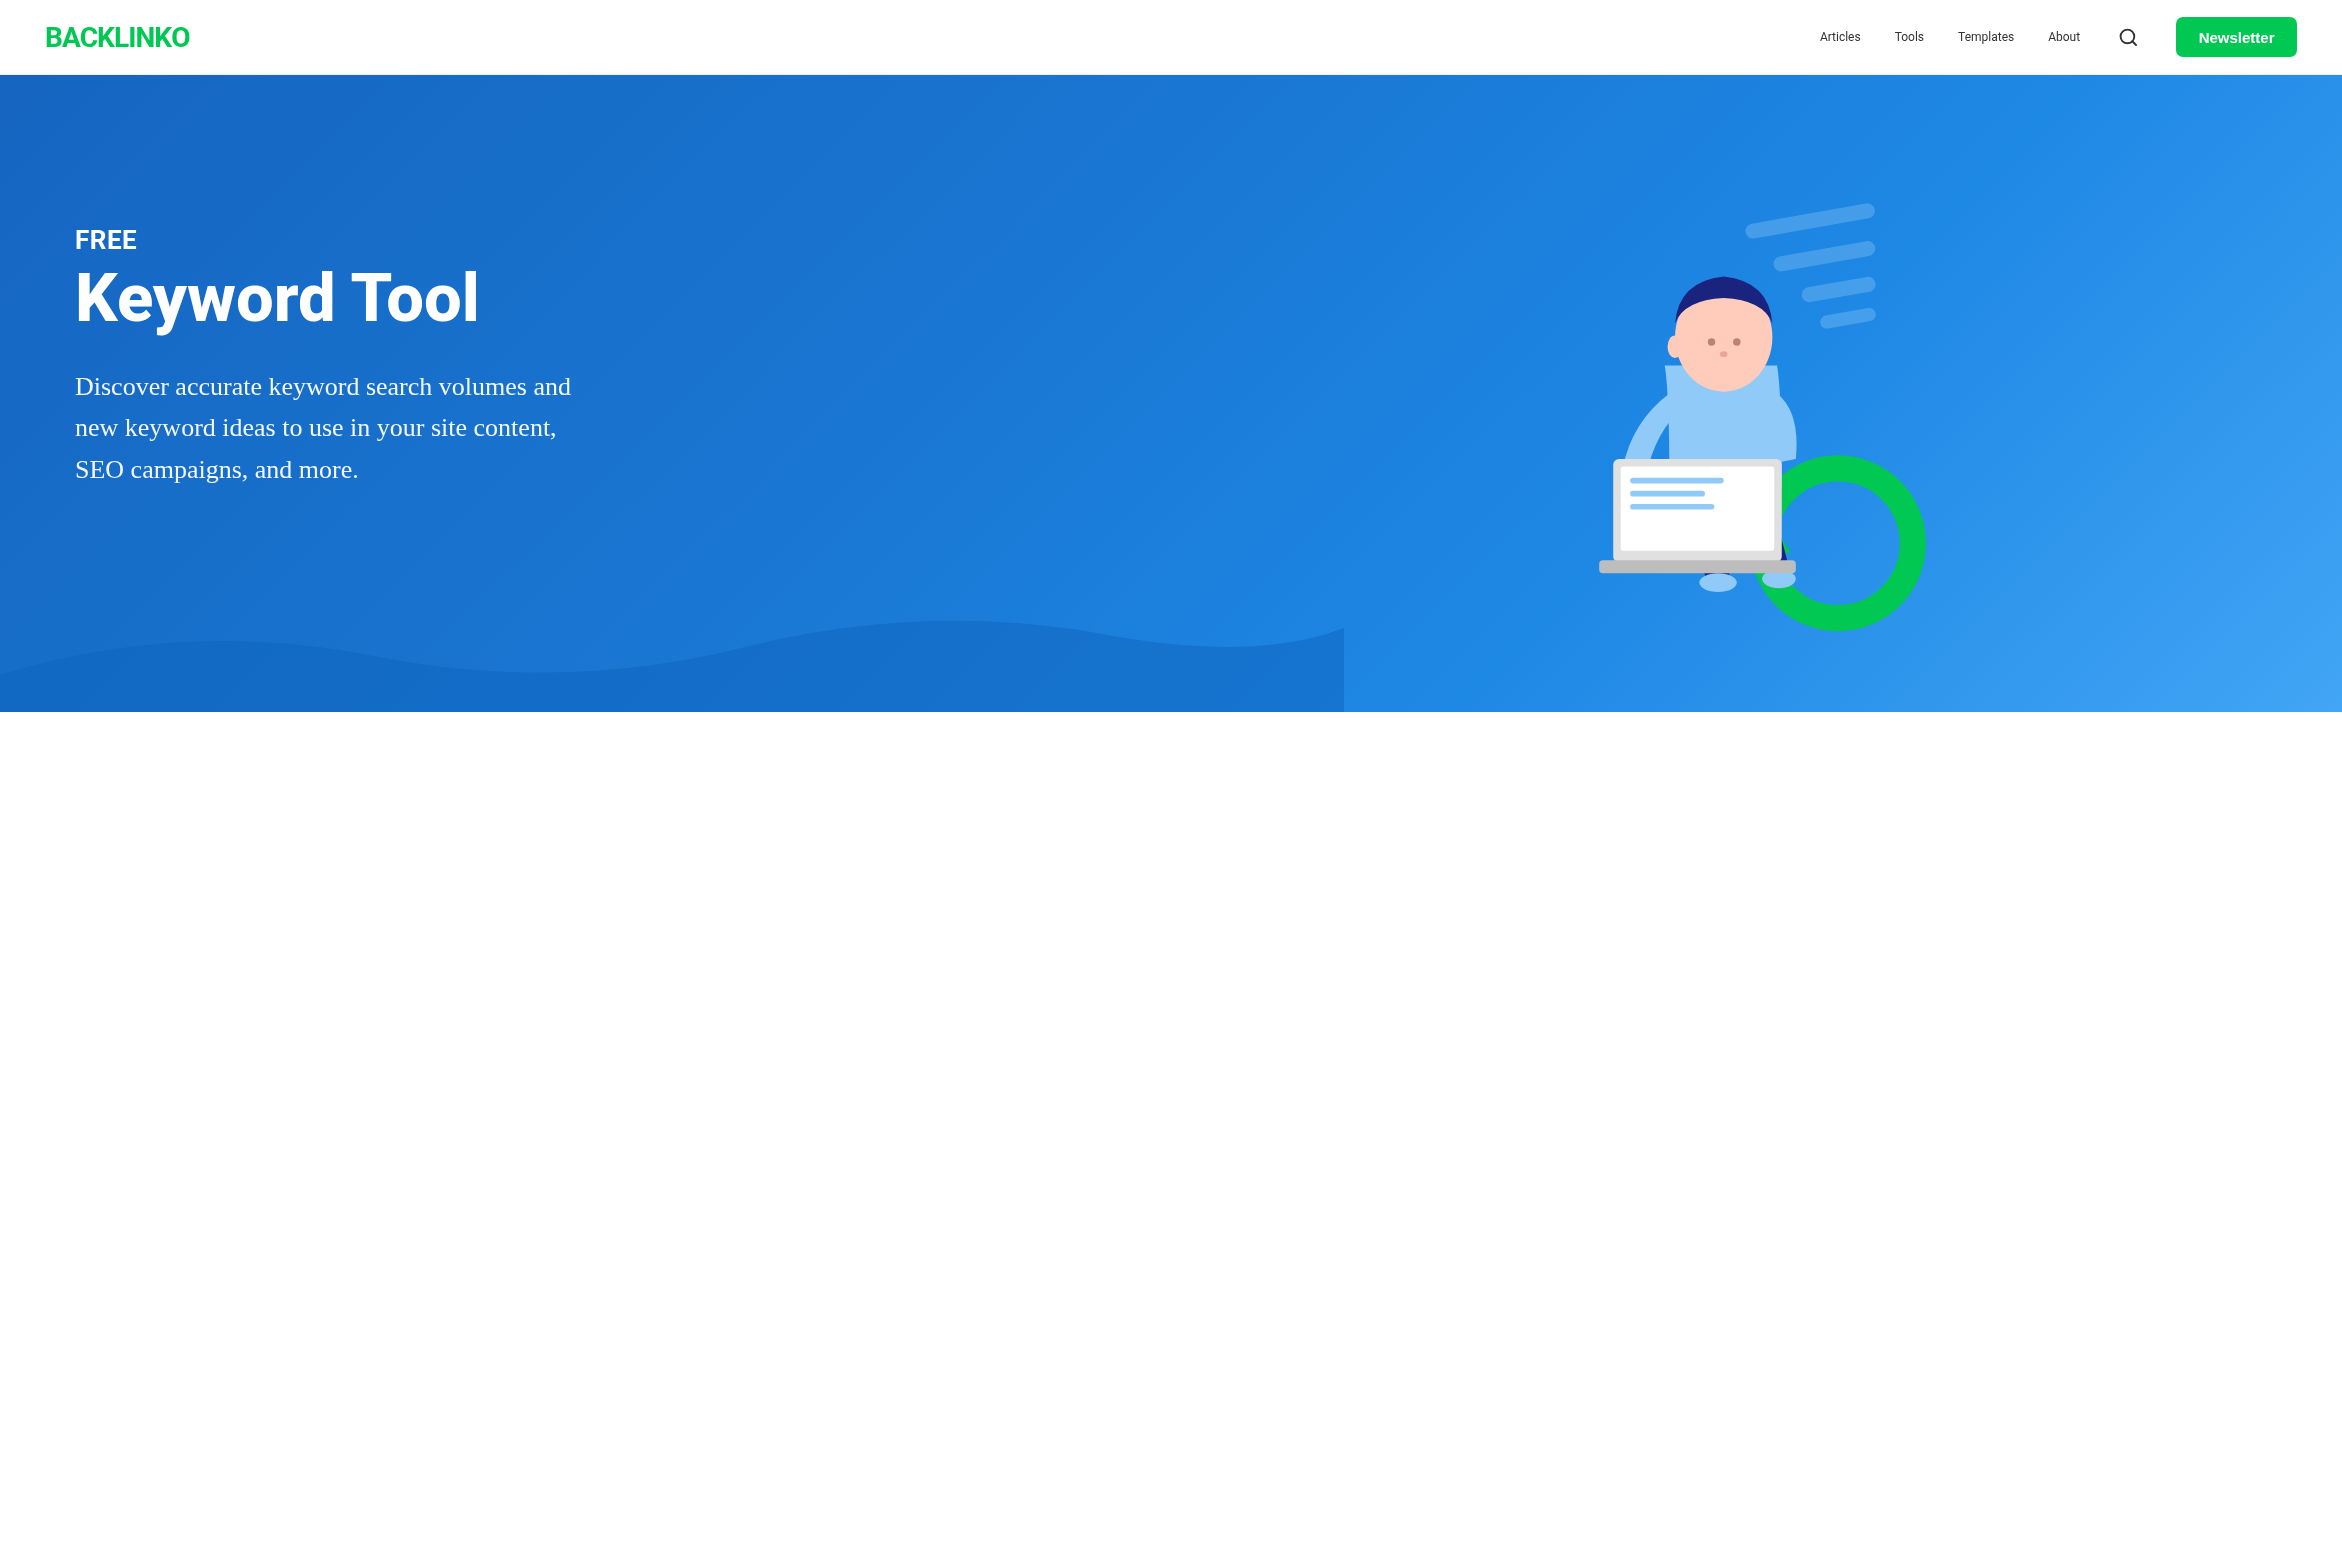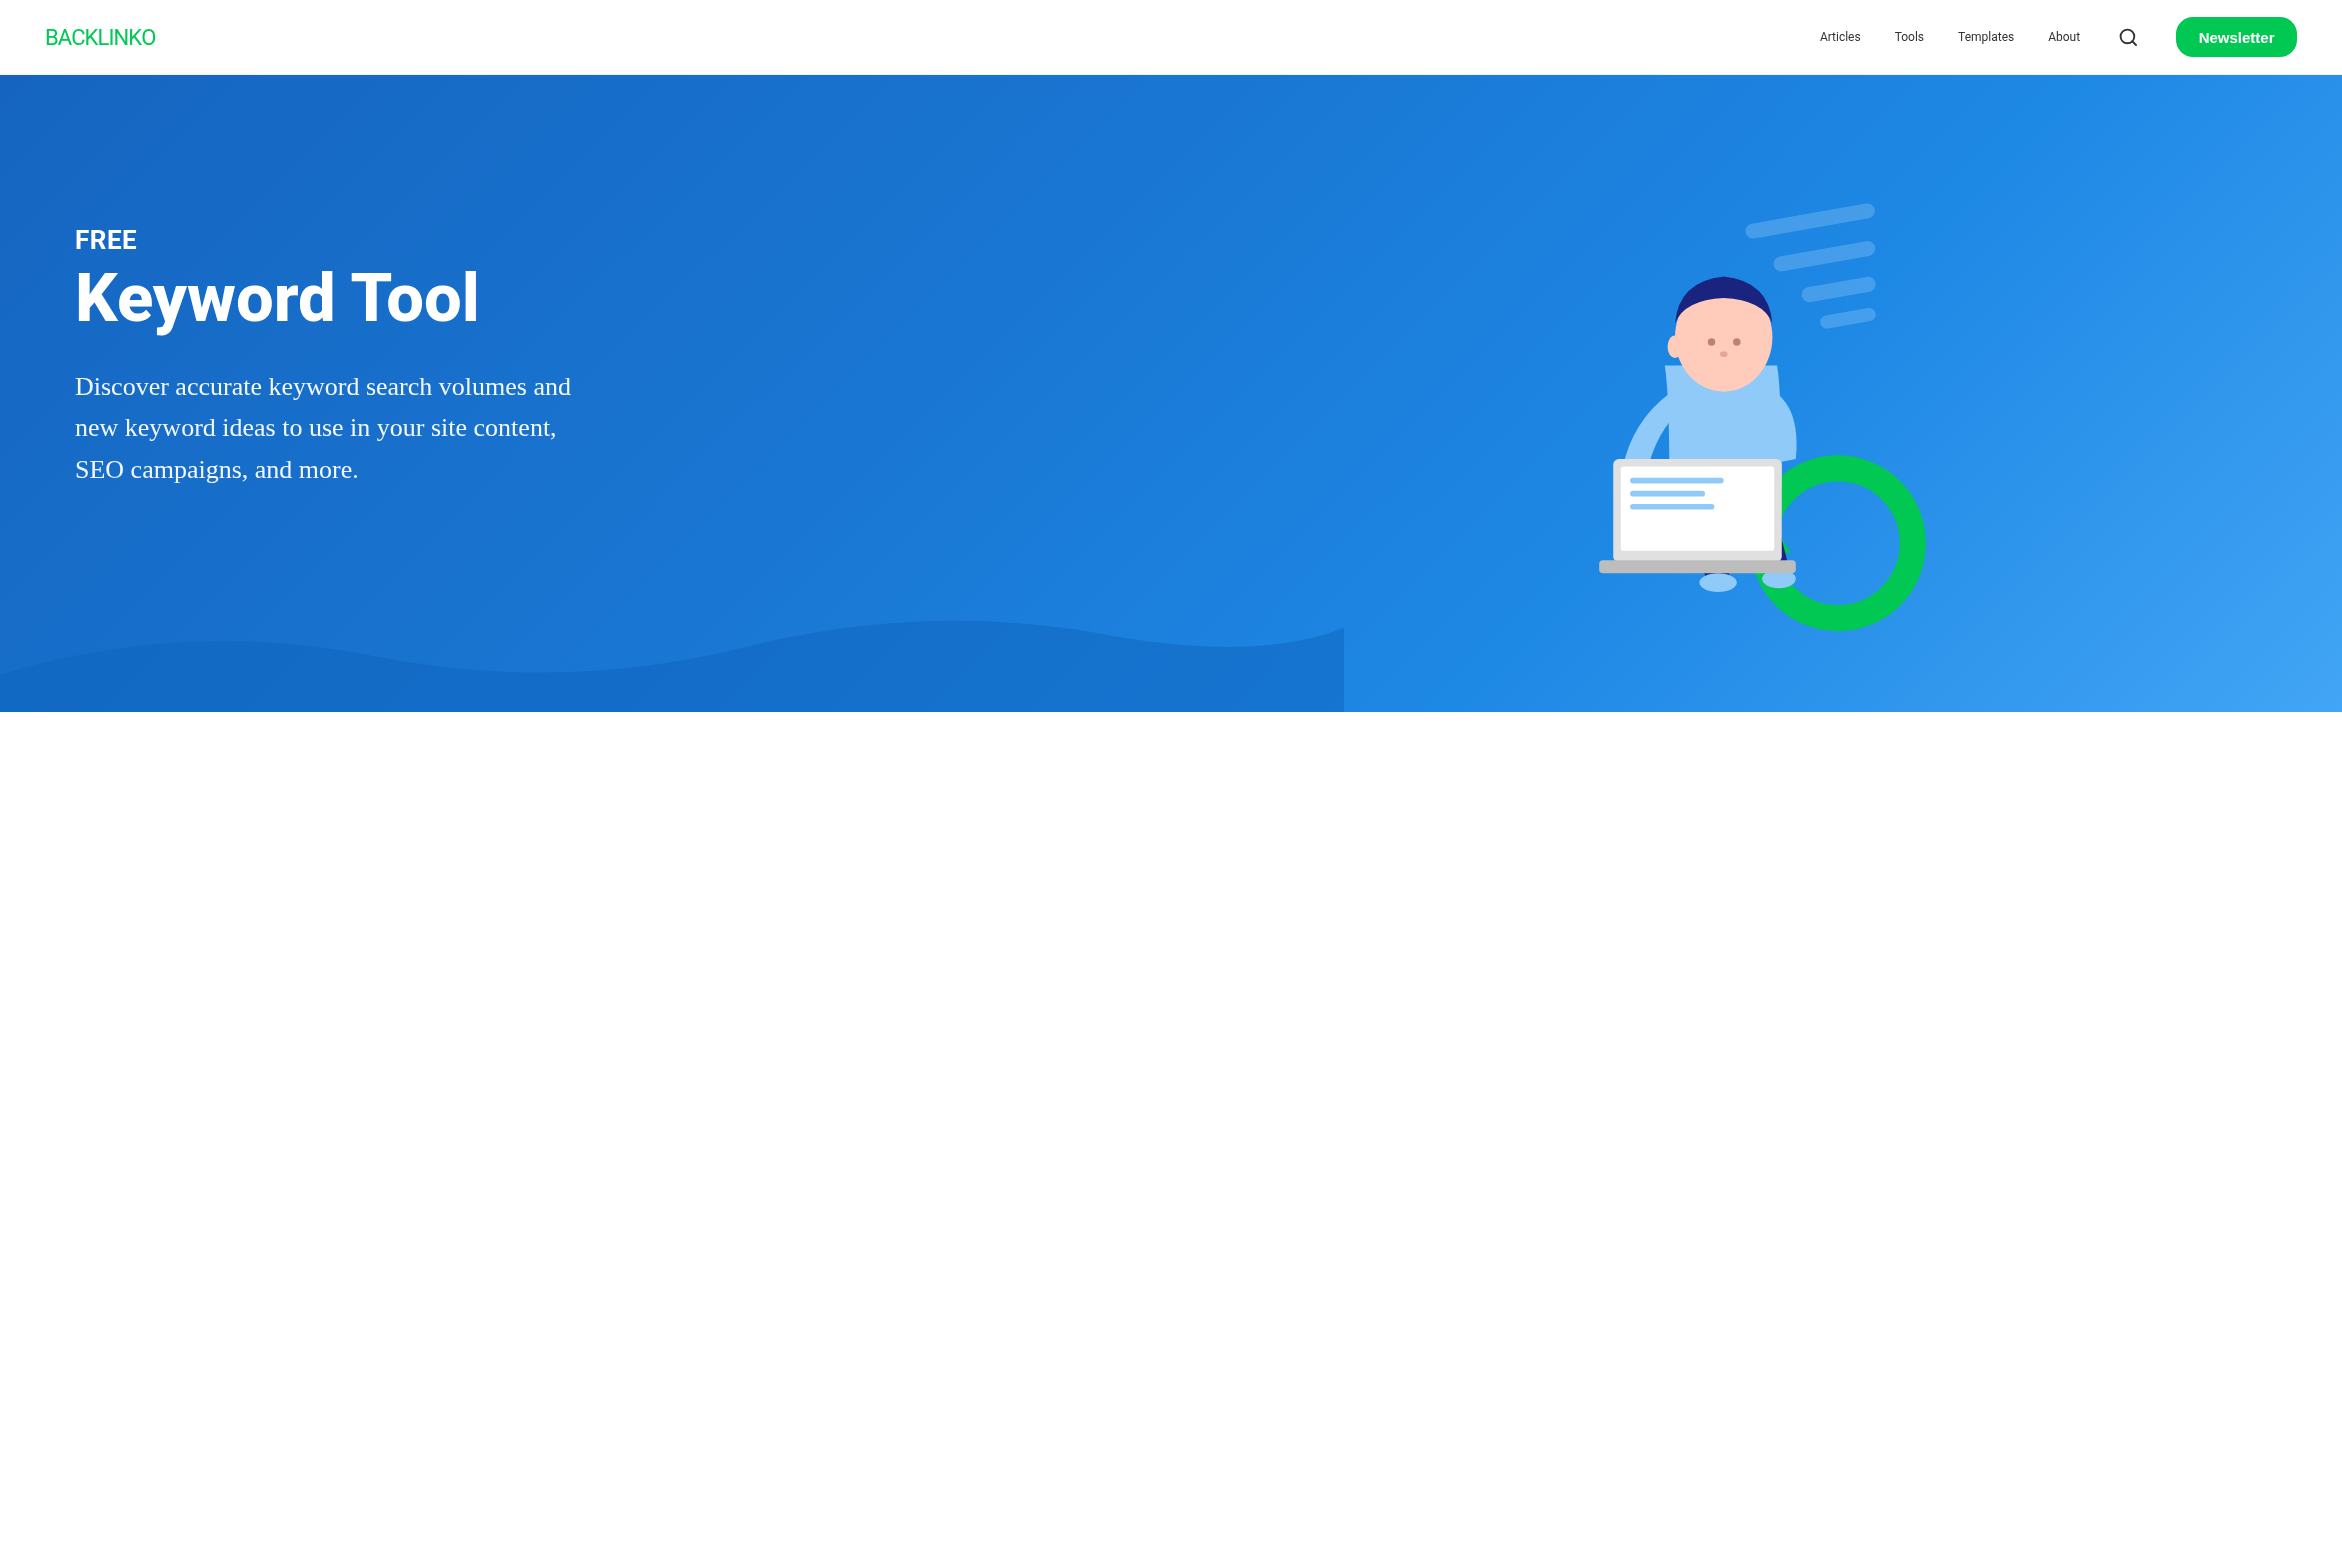--- a/index.html
+++ b/index.html
@@ -26,22 +26,22 @@
       z-index: 10;
     }
 
     .logo {
       display: flex;
       align-items: center;
       text-decoration: none;
     }
 
     .logo-text {
-      font-size: 22px;
-      font-weight: 400;
+      font-size: 28px;
+      font-weight: 700;
       color: #00c853;
       letter-spacing: -0.9px;
     }
 
     .nav {
       display: flex;
       align-items: center;
       gap: 34px;
     }
 
@@ -59,21 +59,21 @@
       padding: 3.7px;
       display: flex;
       align-items: center;
     }
 
     .nav-newsletter {
       background: #00c853;
       color: white;
       border: none;
       padding: 11.2px 22.5px;
-      border-radius: 17px;
+      border-radius: 7px;
       font-size: 15px;
       font-weight: 700;
       cursor: pointer;
     }
 
     
     .hero {
       background: linear-gradient(135deg, #1565c0 0%, #1976d2 40%, #1e88e5 70%, #42a5f5 100%);
       min-height: 637px;
       display: flex;

